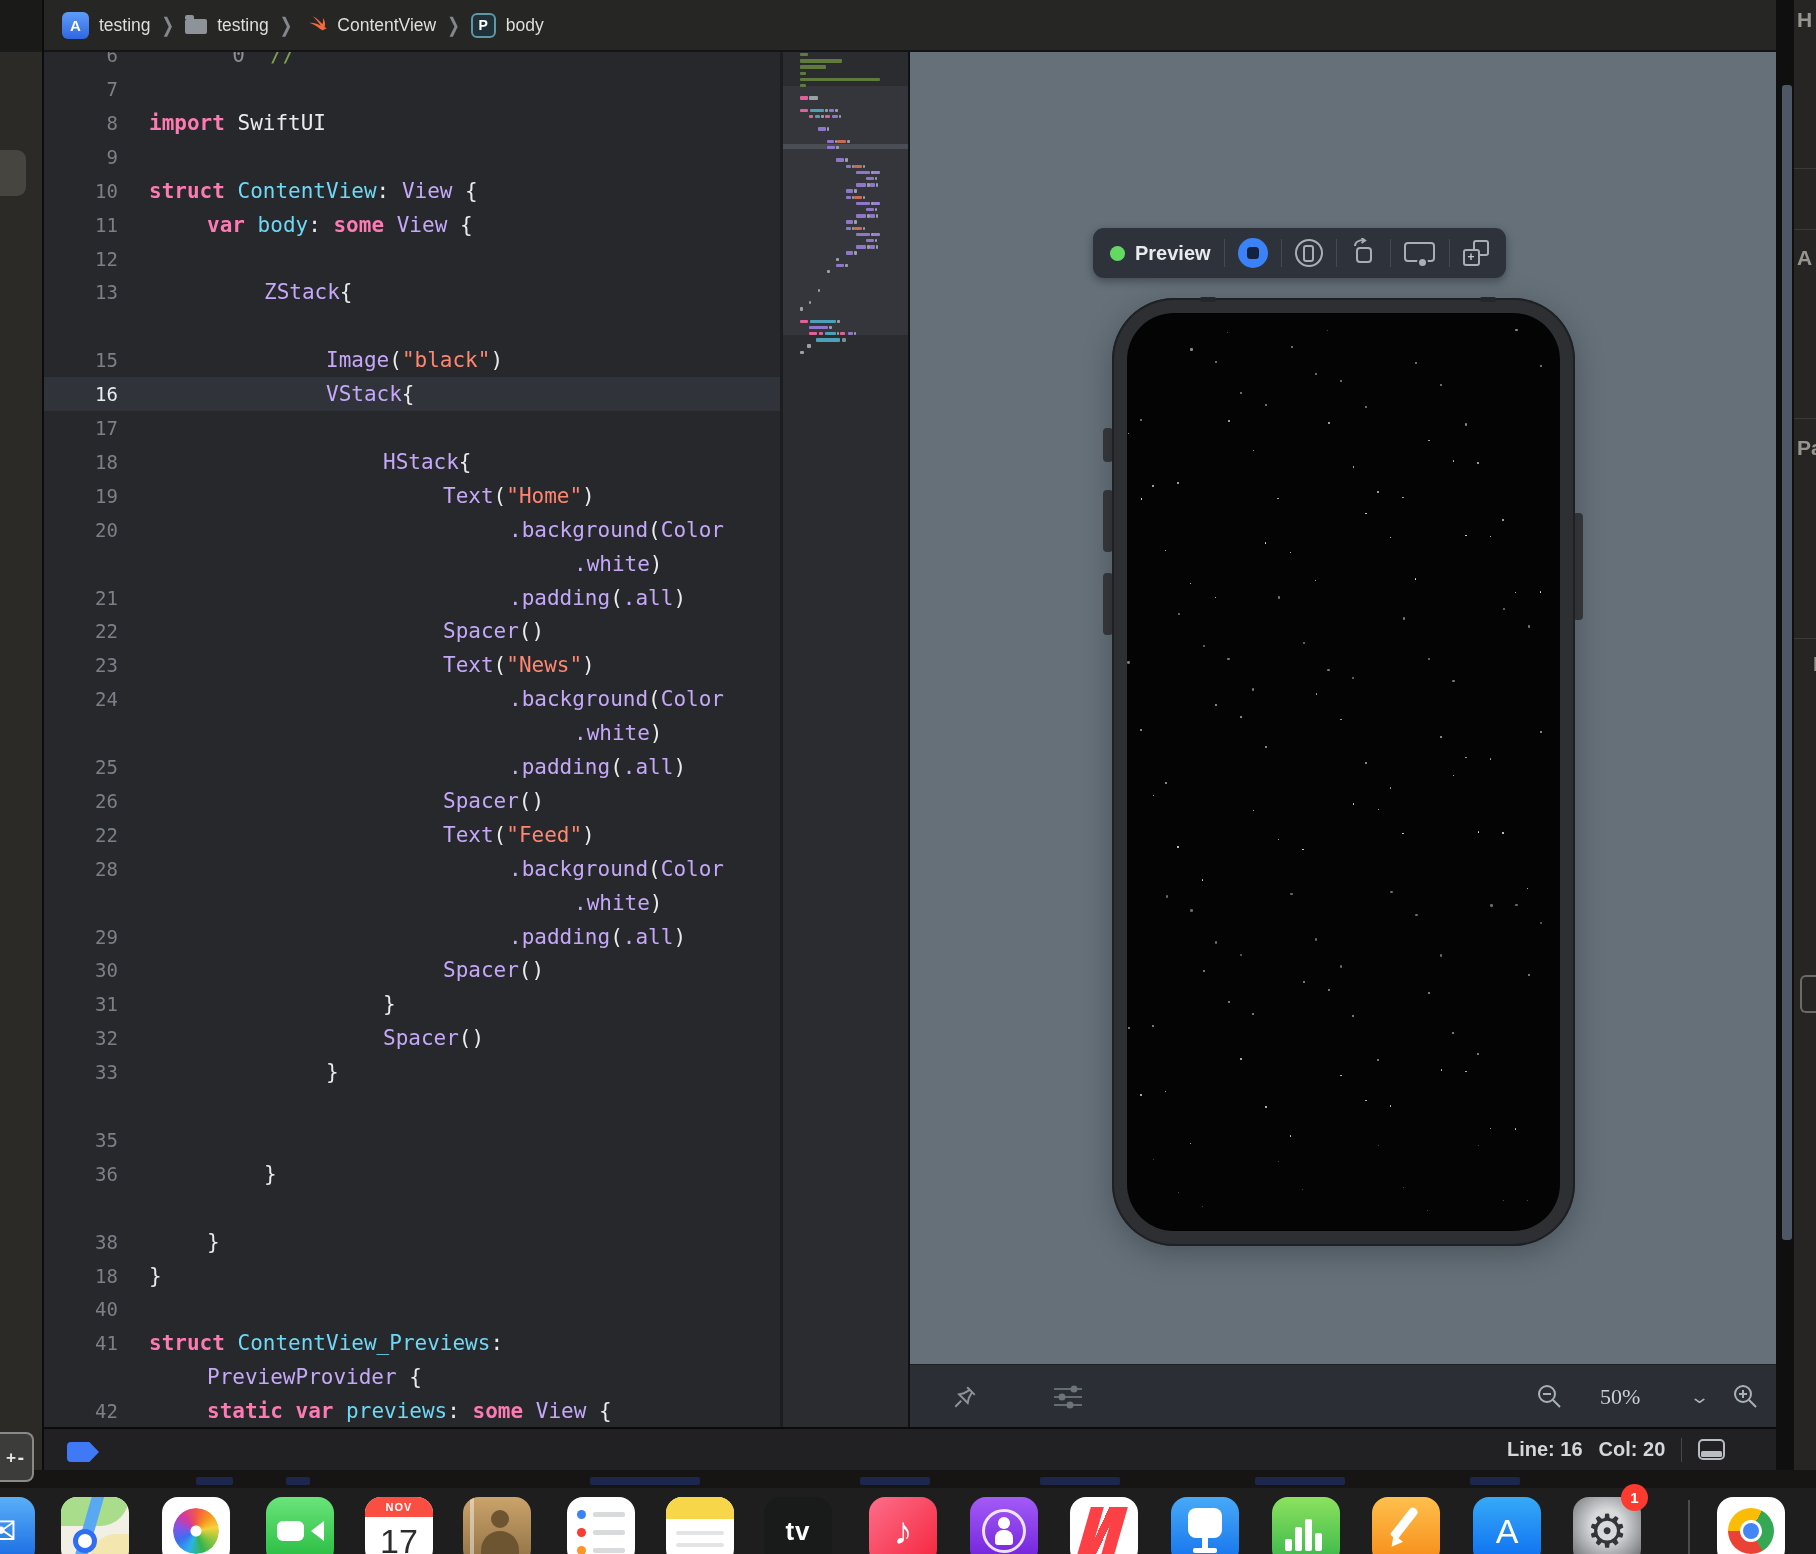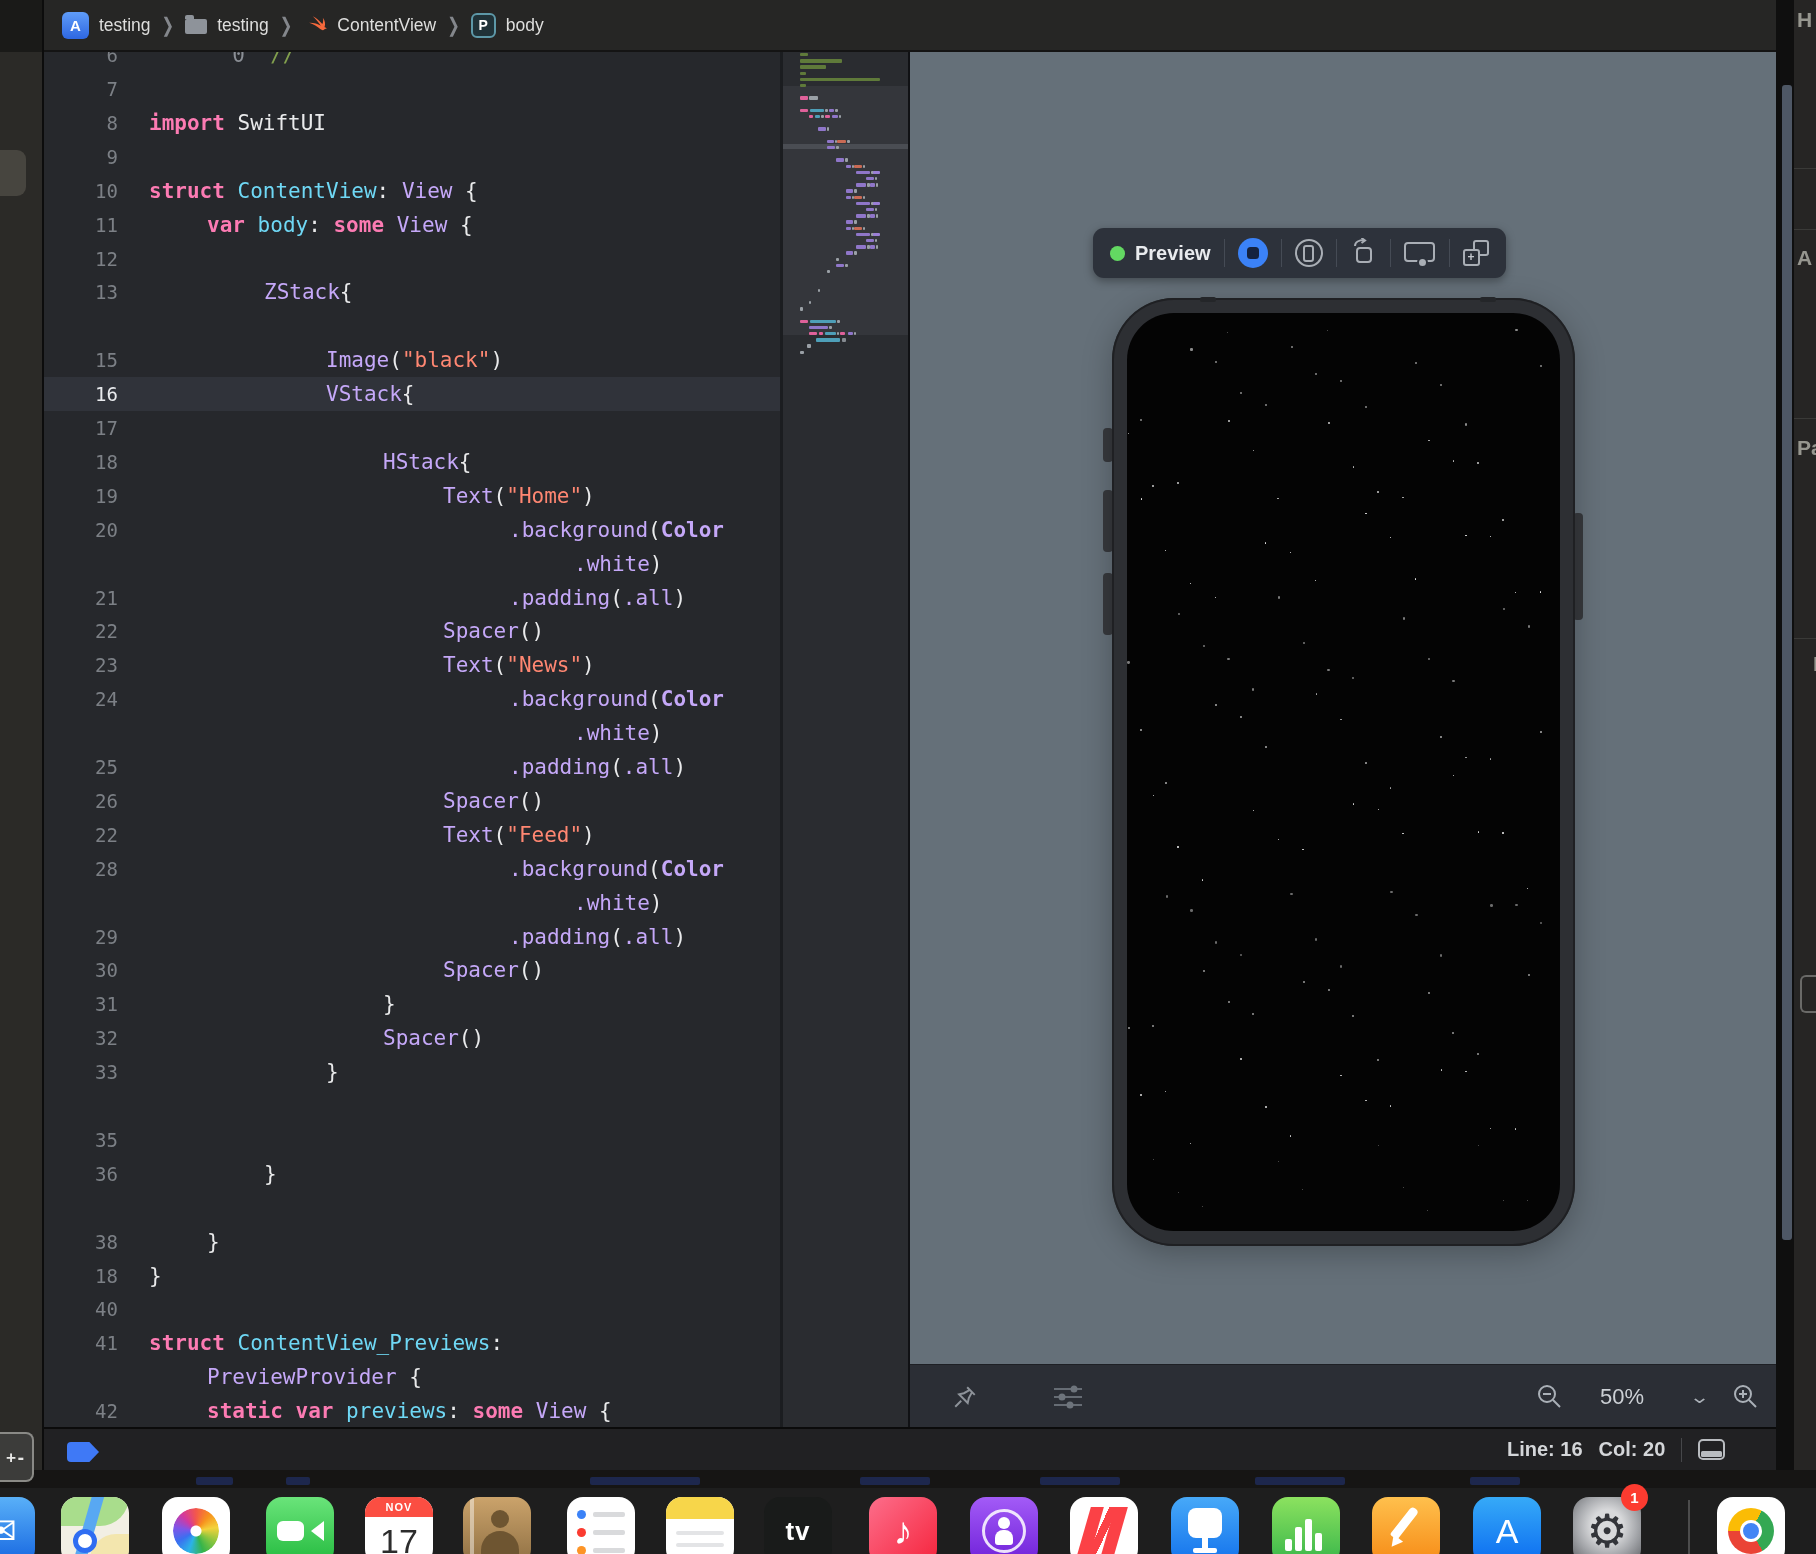--- a/index.html
+++ b/index.html
@@ -31,21 +31,21 @@
   #editor{position:absolute;left:42px;top:52px;width:738px;height:1375px;background:var(--editor_bg);overflow:hidden;}
   .ed-row{position:absolute;left:0;width:100%;height:34px;}
   .ed-row.current{background:#30333a;}
   .ln{position:absolute;left:0;top:0;width:76px;text-align:right;color:#7c8086;
       font:19px/34px "DejaVu Sans Mono",monospace;}
   .ed-row.current .ln{color:#e9ebee;}
   .code{position:absolute;left:107px;top:0;font:21px/34px "DejaVu Sans Mono",monospace;white-space:pre;}
   .tk-k{color:var(--tk_k);font-weight:700;}
   .tk-t{color:var(--tk_t);}
   .tk-p{color:var(--tk_p);}
-  .tk-b{color:var(--tk_p);font-weight:700;}
+  .tk-b{color:var(--tk_p);font-weight:400;}
   .tk-s{color:var(--tk_s);}
   .tk-w{color:var(--tk_w);}
   .tk-c{color:var(--tk_c);}
   .tk-g{color:var(--tk_g);}
 
   
   #mm-sep{position:absolute;left:780px;top:52px;width:3px;height:1375px;background:#1b1d20;}
   #minimap{position:absolute;left:783px;top:52px;width:125px;height:1375px;background:#2a2c30;overflow:hidden;}
   #mm-visible{position:absolute;left:0;top:34px;width:125px;height:249px;background:#34363b;}
   #mm-curline{position:absolute;left:0;top:92px;width:125px;height:5px;background:#4a4d53;}
@@ -80,21 +80,21 @@
   #phone{position:absolute;left:1112px;top:298px;width:463px;height:948px;border-radius:62px;background:#2d2f33;
          box-shadow:inset 0 0 0 2px #1f2023, 0 8px 30px rgba(0,0,0,.25);z-index:4;}
   #phone .ant{position:absolute;width:16px;height:5px;border-radius:2px;background:#242629;top:-1px;}
   #screen{position:absolute;left:15px;top:15px;right:15px;bottom:15px;background:#040404;border-radius:47px;overflow:hidden;}
   .star{position:absolute;background:#fff;border-radius:50%;}
   .ph-btn{position:absolute;width:10px;background:#37393d;border-radius:4px;z-index:3;}
 
   
   #pv-toolbar{position:absolute;left:910px;top:1364px;width:866px;height:63px;background:#2b2e35;border-top:1px solid #1e2025;box-sizing:border-box;}
   .pvt-ic{position:absolute;top:0;height:63px;display:flex;align-items:center;}
-  .zoom-pct{color:#ccd0d5;font-size:22px;}
+  .zoom-pct{color:#ccd0d5;font-size:22px;font-family:Liberation Serif, serif;}
   .chev-dn{color:#aab0b7;font-size:18px;transform:scaleX(1.4);}
 
   
   #statusbar{position:absolute;left:42px;top:1427px;width:1734px;height:43px;background:#212123;border-top:2px solid #0b0b0b;box-sizing:border-box;}
   #bp-pill{position:absolute;left:25px;top:13px;width:32px;height:20px;background:#3f79f6;
            clip-path:polygon(0 0,70% 0,100% 50%,70% 100%,0 100%);border-radius:4px;}
   #sb-right{position:absolute;left:1465px;top:0;height:41px;display:flex;align-items:center;gap:16px;
             color:#d4d6d9;font-size:20px;font-weight:700;}
   .sb-div{width:1px;height:24px;background:#46474a;}
   .layout-ic{width:27px;height:21px;border:2px solid #b9bcc0;border-radius:5px;box-sizing:border-box;position:relative;}

